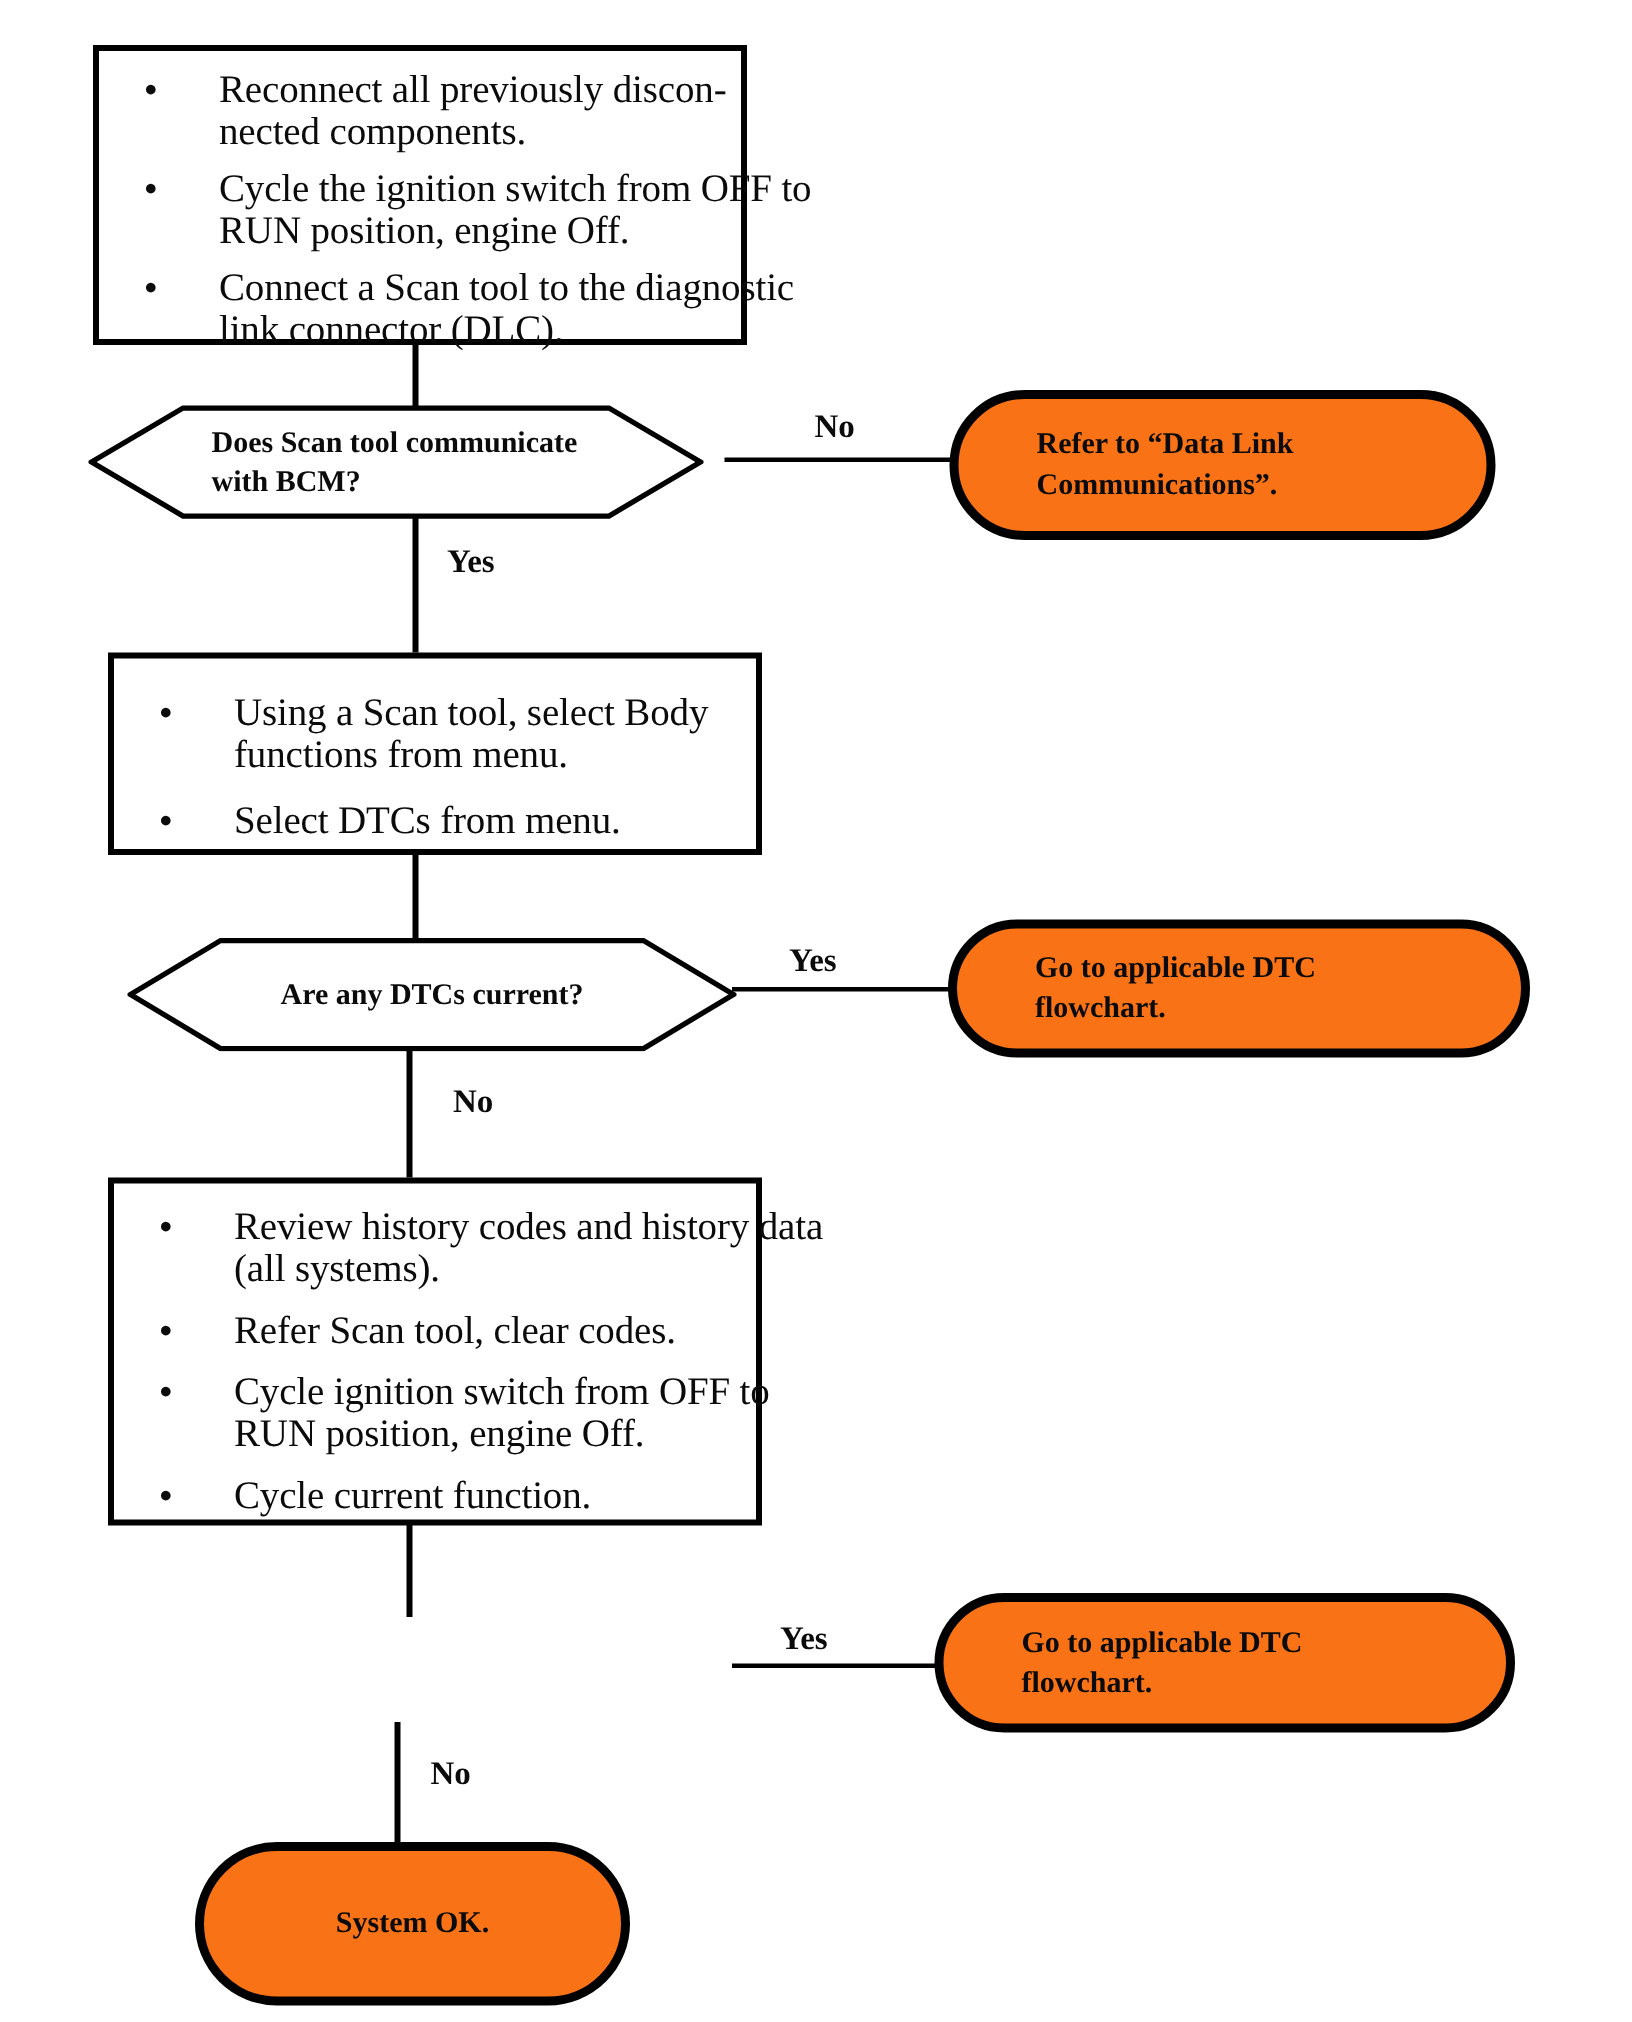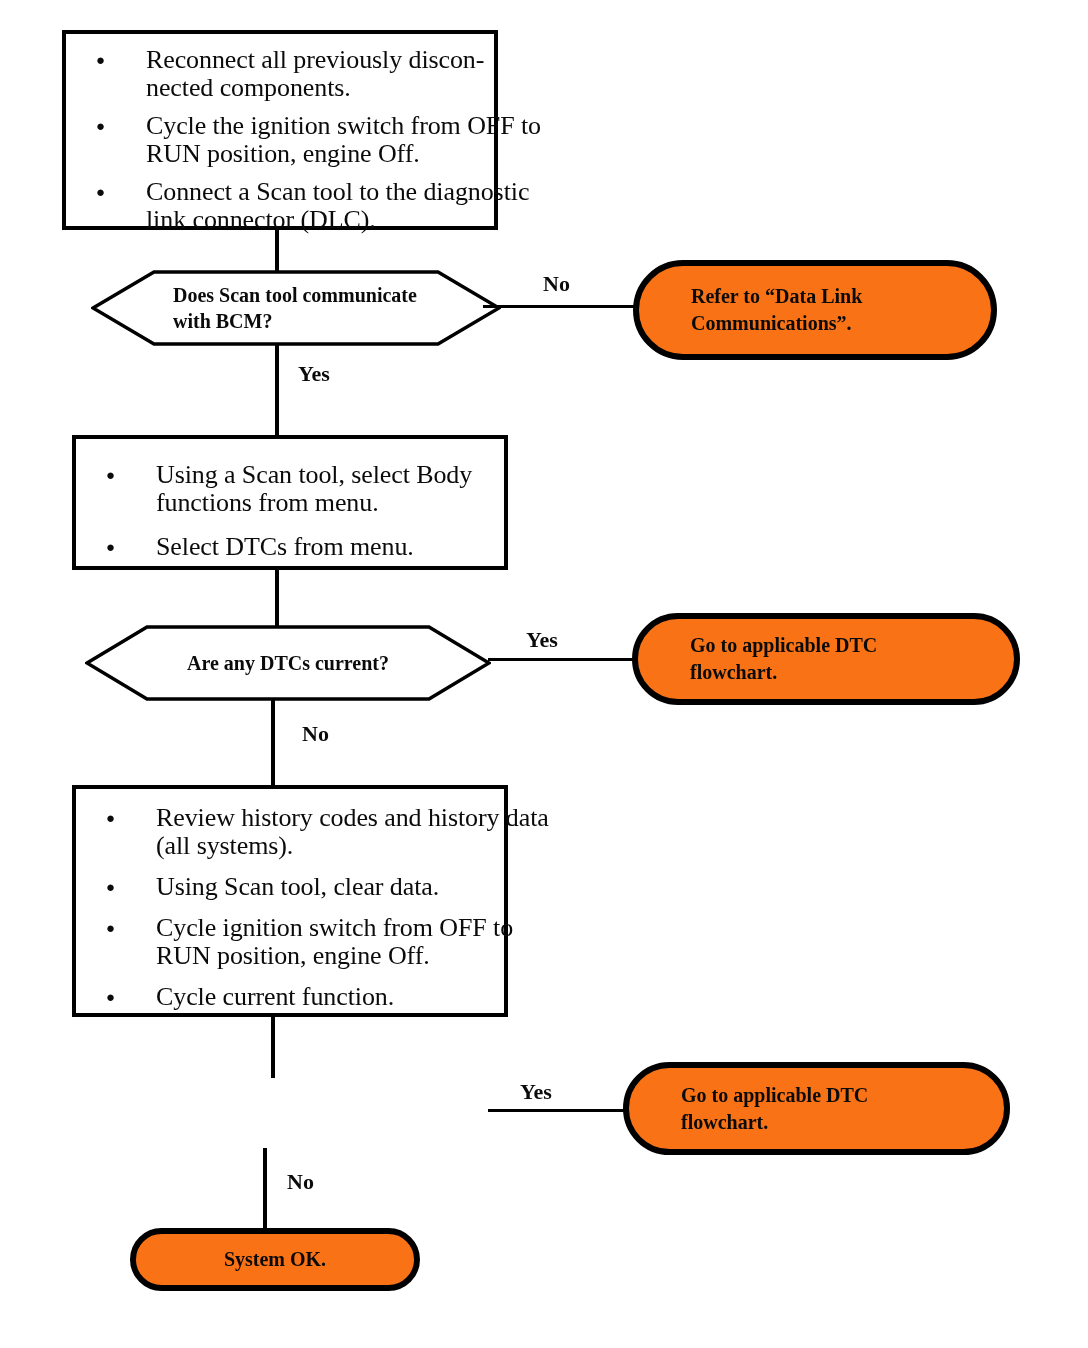--- a/index.html
+++ b/index.html
@@ -60,21 +60,21 @@
     </div>
     <div class="bullet-item">
       <span class="bullet">●</span>
       <span class="btext">Connect a Scan tool to the diagnostic
 link connector (DLC).</span>
     </div>
   </div>
 
   <div class="vline" style="left:275px;top:228px;width:4px;height:46px;"></div>
 
-  <div class="decision" style="left:91px;top:270px;width:410px;height:76px;">
+  <div class="decision" style="left:59px;top:270px;width:410px;height:76px;">
     <svg width="410" height="76">
       <polygon points="2,38 63,2 347,2 408,38 347,74 63,74" fill="#ffffff" stroke="#000000" stroke-width="3.5"></polygon>
     </svg>
     <div class="dtext left">Does Scan tool communicate
 with BCM?</div>
   </div>
 
   <div class="blabel" style="left:543px;top:272px;">No</div>
   <div class="hline" style="left:483px;top:305px;width:152px;height:3px;"></div>
   <div class="terminal left-text" style="left:633px;top:260px;width:364px;height:100px;">
@@ -117,21 +117,21 @@
   <div class="blabel" style="left:302px;top:722px;">No</div>
 
   <div class="process" style="left:72px;top:785px;width:436px;height:232px;gap:13px;padding:15px 2px 0 28px;">
     <div class="bullet-item">
       <span class="bullet">●</span>
       <span class="btext">Review history codes and history data
 (all systems).</span>
     </div>
     <div class="bullet-item">
       <span class="bullet">●</span>
-      <span class="btext">Using Scan tool, clear data.</span>
+      <span class="btext">Refer Scan tool, clear codes.</span>
     </div>
     <div class="bullet-item">
       <span class="bullet">●</span>
       <span class="btext">Cycle ignition switch from OFF to
 RUN position, engine Off.</span>
     </div>
     <div class="bullet-item">
       <span class="bullet">●</span>
       <span class="btext">Cycle current function.</span>
     </div>
@@ -143,17 +143,17 @@
   <div class="blabel" style="left:520px;top:1080px;">Yes</div>
   <div class="hline" style="left:488px;top:1109px;width:137px;height:3px;"></div>
   <div class="terminal left-text" style="left:623px;top:1062px;width:387px;height:93px;">
     <span class="ttext">Go to applicable DTC
 flowchart.</span>
   </div>
 
   <div class="vline" style="left:263px;top:1148px;width:4px;height:84px;"></div>
   <div class="blabel" style="left:287px;top:1170px;">No</div>
 
-  <div class="terminal center-text" style="left:130px;top:1228px;width:290px;height:63px;text-align:center;">
+  <div class="terminal center-text" style="left:130px;top:1228px;width:290px;height:109px;text-align:center;">
     <span class="ttext">System OK.</span>
   </div>
 
 </div>
 
 </body></html>

